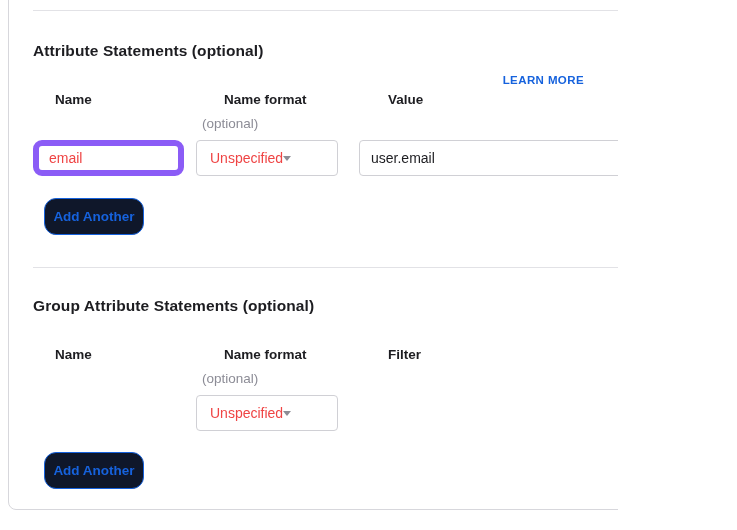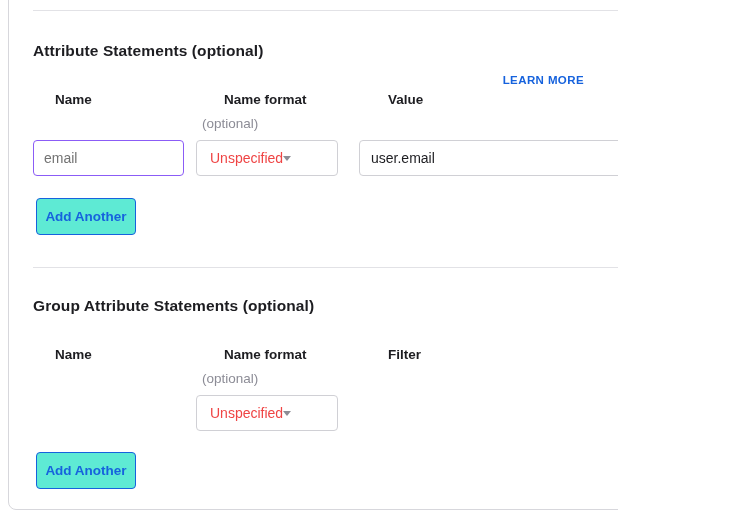--- a/index.html
+++ b/index.html
@@ -56,26 +56,26 @@
     padding-left: 22px;
   }
   .hint {
     position: absolute;
     font-size: 13.5px;
     color: #8c8c96;
   }
   .text-input {
     position: absolute;
     height: 36px;
-    border: 1px solid #8b5cf6;
-    border-radius: 4px;
+    border: 6px solid #8b5cf6;
+    border-radius: 9px;
     background: #ffffff;
     font-family: "Liberation Sans", sans-serif;
     font-size: 14px;
-    color: #737373;
+    color: #ef4444;
     padding: 0 10px;
     outline: none;
   }
   .select {
     position: absolute;
     height: 36px;
     border: 1px solid #d0d0d5;
     border-radius: 4px;
     background: #ffffff;
     display: flex;
@@ -129,26 +129,26 @@
     display: flex;
     align-items: center;
     justify-content: space-between;
     padding: 0 12px;
     font-size: 14px;
     color: #1d1d21;
     cursor: pointer;
   }
   .add-btn {
     position: absolute;
-    left: 36px;
+    left: 44px;
     width: 100px;
     height: 37px;
-    background: #5eead4;
+    background: #0f172a;
     border: 1px solid #1662dd;
-    border-radius: 4px;
+    border-radius: 12px;
     color: #1662dd;
     font-family: "Liberation Sans", sans-serif;
     font-size: 13.5px;
     font-weight: bold;
     cursor: pointer;
   }
 </style>
 </head>
 <body>
 

